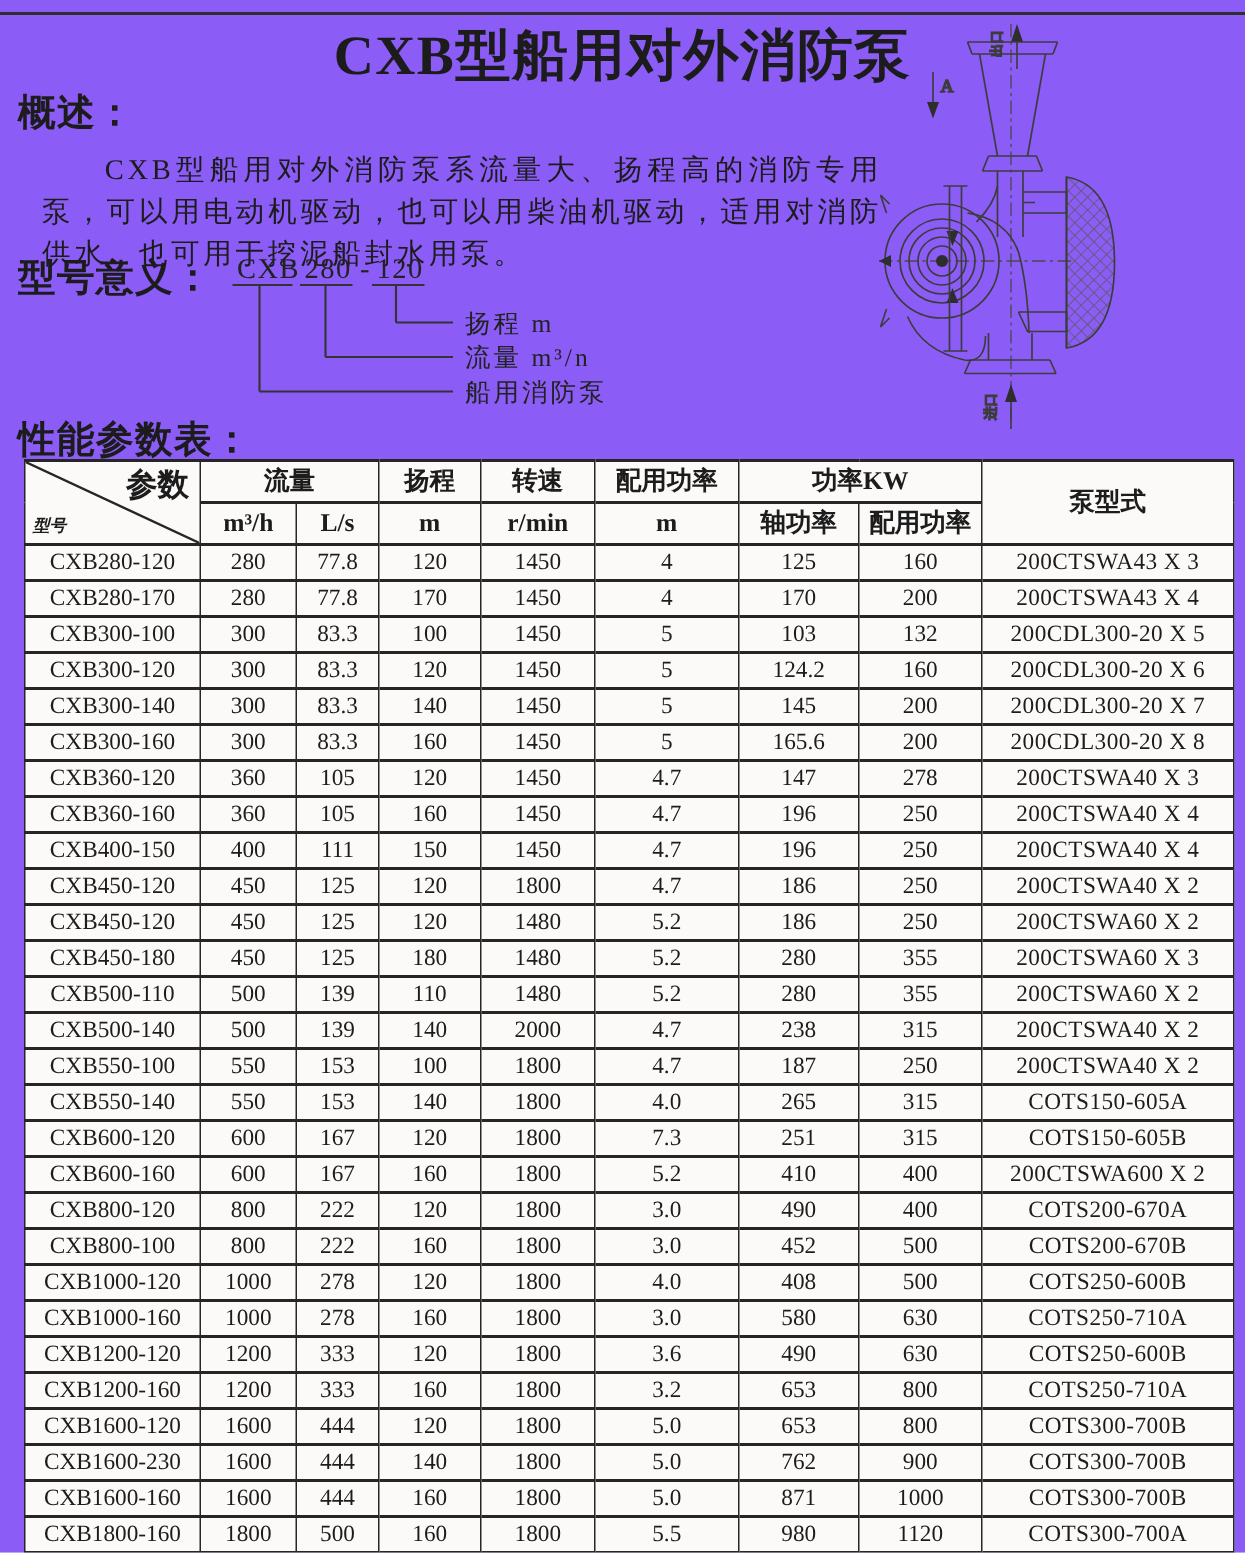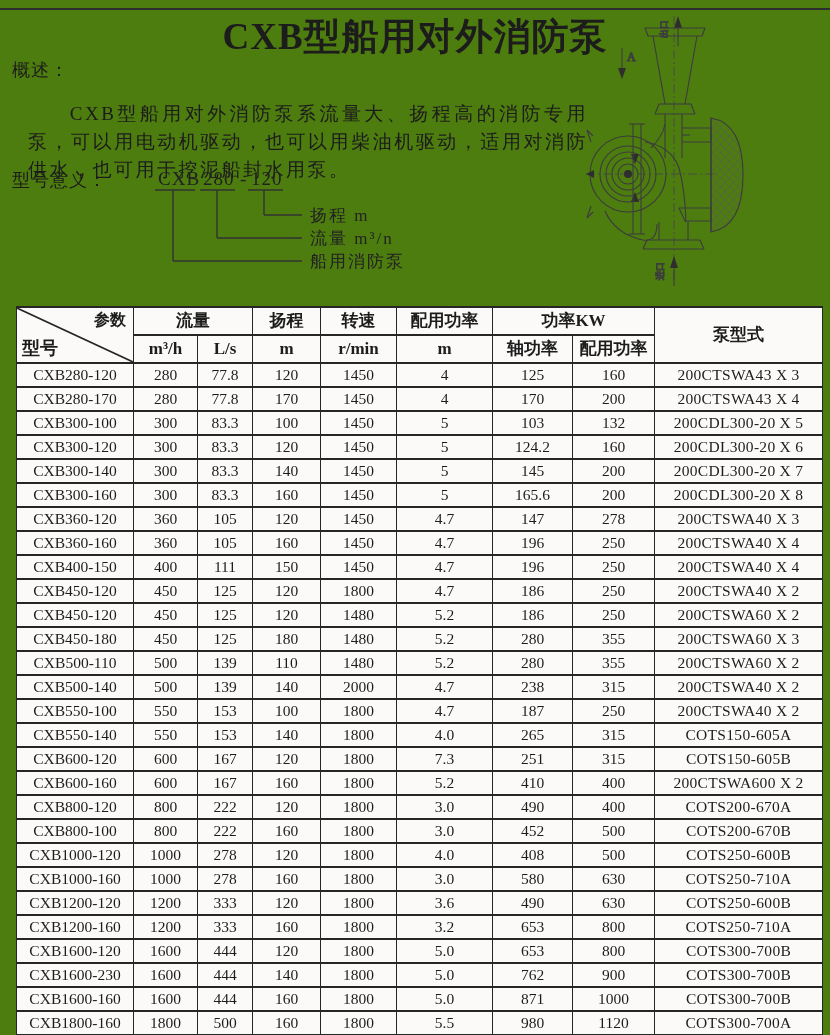--- a/index.html
+++ b/index.html
@@ -1,38 +1,38 @@
 <!DOCTYPE html>
 <html><head>
 <meta charset="utf-8">
 <style>
   html,body{margin:0;padding:0;}
   body{background:#e8e8e8;}
   .page{
     position:relative;
     width:830px;height:1035px;
     margin:0 auto;
-    background:#4d7c0f;
+    background:#8b5cf6;
     color:#1c1c1c;
     font-family:"Liberation Serif","DejaVu Serif",serif;
     overflow:hidden;
   }
   .top-rule{
     position:absolute;left:0;top:8px;width:830px;height:0;
     border-top:2.5px solid #2e2e2e;
   }
   .doc-title{
     position:absolute;left:0;top:12px;width:830px;
     text-align:center;
     font-size:37px;font-weight:bold;
     letter-spacing:1px;
     margin:0;
   }
   .section-heading{
-    font-size:18px;font-weight:normal;
+    font-size:25px;font-weight:bold;
     margin:0;letter-spacing:1px;
   }
   .overview-heading{position:absolute;left:12px;top:58px;}
   .overview-body{
     position:absolute;left:12px;top:84px;width:560px;
     margin:16px;
     font-size:19px;line-height:28px;
     letter-spacing:2.5px;
     text-indent:2.2em;
     text-align:justify;
@@ -66,22 +66,22 @@
     overflow:hidden;
     white-space:nowrap;
   }
   .perf th{font-size:17px;font-weight:bold;height:24px;}
   .perf td{height:20px;}
   .perf .corner{
     position:relative;
     padding:0;
   }
   .corner-svg{position:absolute;left:0;top:0;width:100%;height:100%;}
-  .corner-top{position:absolute;right:7px;top:2px;font-size:16px;font-weight:bold;}
-  .corner-bottom{position:absolute;left:5px;bottom:3px;font-size:18px;font-weight:bold;}
+  .corner-top{position:absolute;right:7px;top:2px;font-size:21px;font-weight:bold;}
+  .corner-bottom{position:absolute;left:5px;bottom:3px;font-size:11px;font-weight:bold;font-style:italic;}
   .type-cell{letter-spacing:0.3px;font-size:15px;}
   svg line,svg path,svg circle,svg polyline{vector-effect:non-scaling-stroke;}
 </style>
 </head>
 <body>
 
 <div class="page">
 
   <div class="top-rule"></div>
 
@@ -193,20 +193,21 @@
     <line x1="77" y1="27" x2="77" y2="75"></line>
     <line x1="77" y1="75" x2="162" y2="75"></line>
     <line x1="124" y1="27" x2="124" y2="52"></line>
     <line x1="124" y1="52" x2="162" y2="52"></line>
 
     <text x="170" y="58" font-size="17" stroke="none" letter-spacing="2">扬程  m</text>
     <text x="170" y="81" font-size="17" stroke="none" letter-spacing="2">流量   m³/n</text>
     <text x="170" y="104" font-size="17" stroke="none" letter-spacing="2">船用消防泵</text>
   </svg>
 
+  <h2 class="section-heading perf-heading">性能参数表：</h2>
 
   <table class="perf">
     <colgroup>
       <col style="width:117px">
         <col style="width:64px">
         <col style="width:55px">
       <col style="width:68px">
         <col style="width:76px">
         <col style="width:96px">
       <col style="width:80px">

